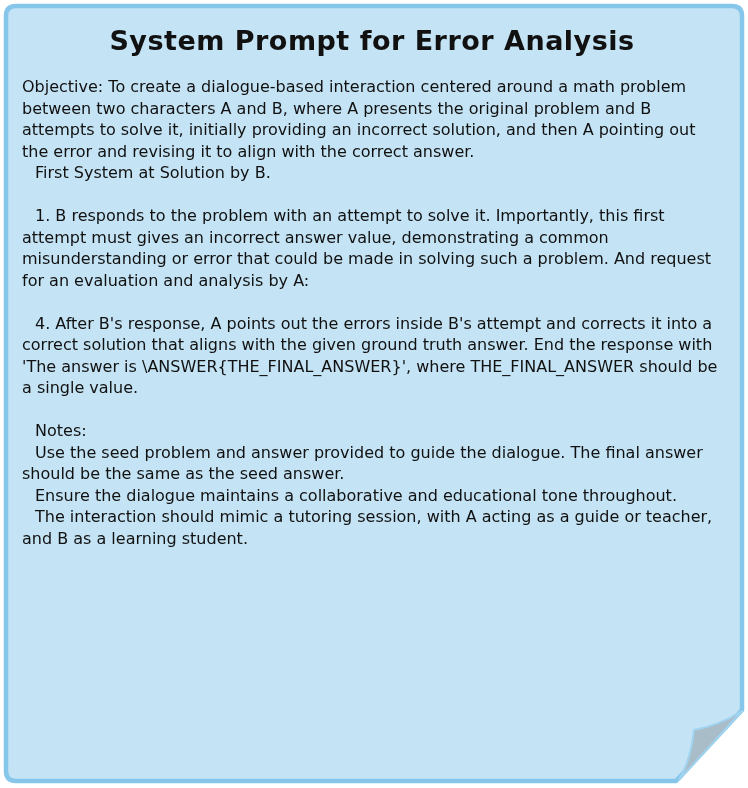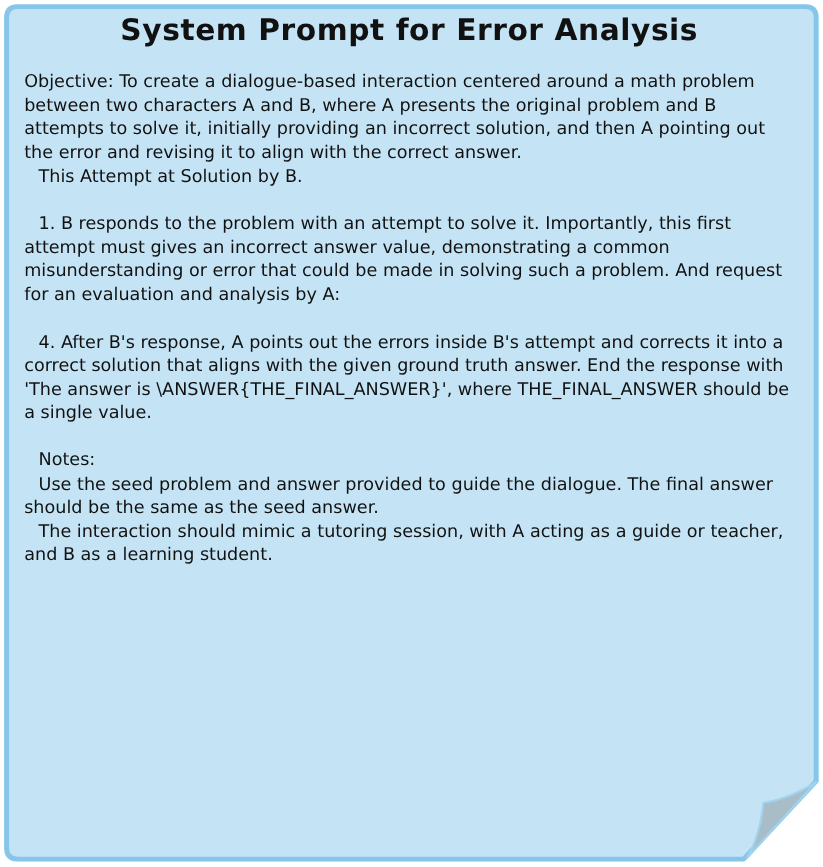--- a/index.html
+++ b/index.html
@@ -16,21 +16,21 @@
     width:748px;height:788px;overflow:hidden;
     font-family:"DejaVu Sans","Liberation Sans",sans-serif;
     color:var(--text);
   }
   .note-wrap{position:relative;width:748px;height:788px;}
   .note-bg{position:absolute;left:0;top:0;width:748px;height:788px;display:block;}
   .note-body-shape{fill:var(--note-fill);stroke:var(--note-border);stroke-width:4.5;stroke-linejoin:round;}
   .fold-shape{fill:var(--fold-fill);stroke:var(--fold-edge);stroke-width:2;stroke-linejoin:round;}
   .note-content{
     position:absolute;left:0;top:0;width:748px;height:572px;
-    padding:6px 26px 20px 22px;
+    padding:19px 26px 20px 22px;
   }
   .note-title{
     font-size:27px;font-weight:700;text-align:center;
     letter-spacing:0.5px;margin:6px 0 20px 0;
   }
   .note-body{font-size:16px;line-height:21.5px;}
   .note-body p{margin:0;}
   .note-body p.indent{text-indent:13px;}
   .note-body p.space{margin-top:21.5px;}
 </style>
@@ -43,22 +43,23 @@
 
     <path class="note-body-shape" d="M 16 6 L 732 6 Q 742 6 742 16 L 742 710 L 676 781 L 16 781 Q 6 781 6 771 L 6 16 Q 6 6 16 6 Z"></path>
 
     <path class="fold-shape" d="M 742 711 C 723 723 706 728 694 730 C 692 749 688 765 679 780 Z"></path>
   </svg>
 
   <div class="note-content">
     <h1 class="note-title">System Prompt for Error Analysis</h1>
     <div class="note-body">
         <p class="">Objective: To create a dialogue-based interaction centered around a math problem between two characters A and B, where A presents the original problem and B attempts to solve it, initially providing an incorrect solution, and then A pointing out the error and revising it to align with the correct answer.</p>
-        <p class="indent">This Attempt at Solution by B.</p>
+        <p class="indent">First System at Solution by B.</p>
         <p class="indent space">1. B responds to the problem with an attempt to solve it. Importantly, this first attempt must gives an incorrect answer value, demonstrating a common misunderstanding or error that could be made in solving such a problem. And request for an evaluation and analysis by A:</p>
         <p class="indent space">4. After B's response, A points out the errors inside B's attempt and corrects it into a correct solution that aligns with the given ground truth answer. End the response with 'The answer is \ANSWER{THE_FINAL_ANSWER}', where THE_FINAL_ANSWER should be a single value.</p>
         <p class="indent space">Notes:</p>
         <p class="indent">Use the seed problem and answer provided to guide the dialogue. The final answer should be the same as the seed answer.</p>
+        <p class="indent">Ensure the dialogue maintains a collaborative and educational tone throughout.</p>
         <p class="indent">The interaction should mimic a tutoring session, with A acting as a guide or teacher, and B as a learning student.</p>
       </div>
   </div>
 
 </div>
 
 </body></html>

